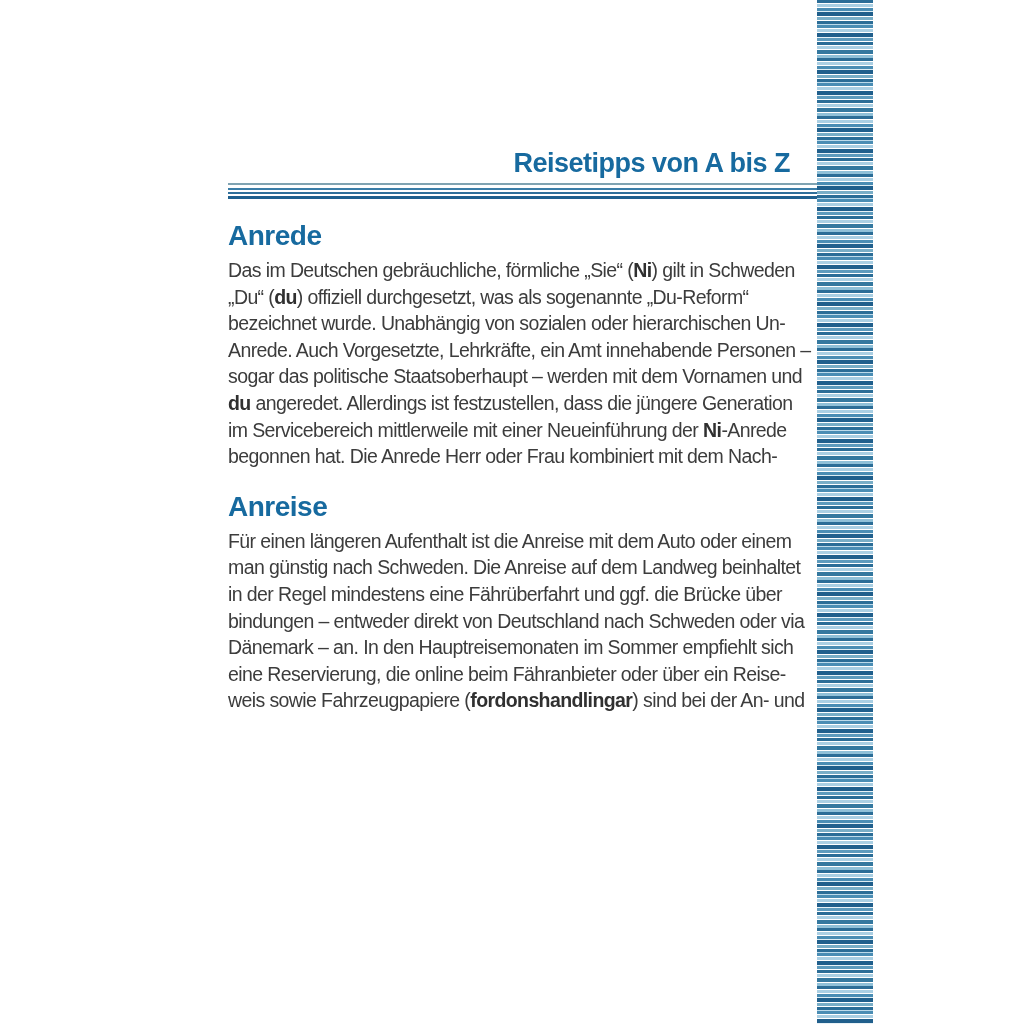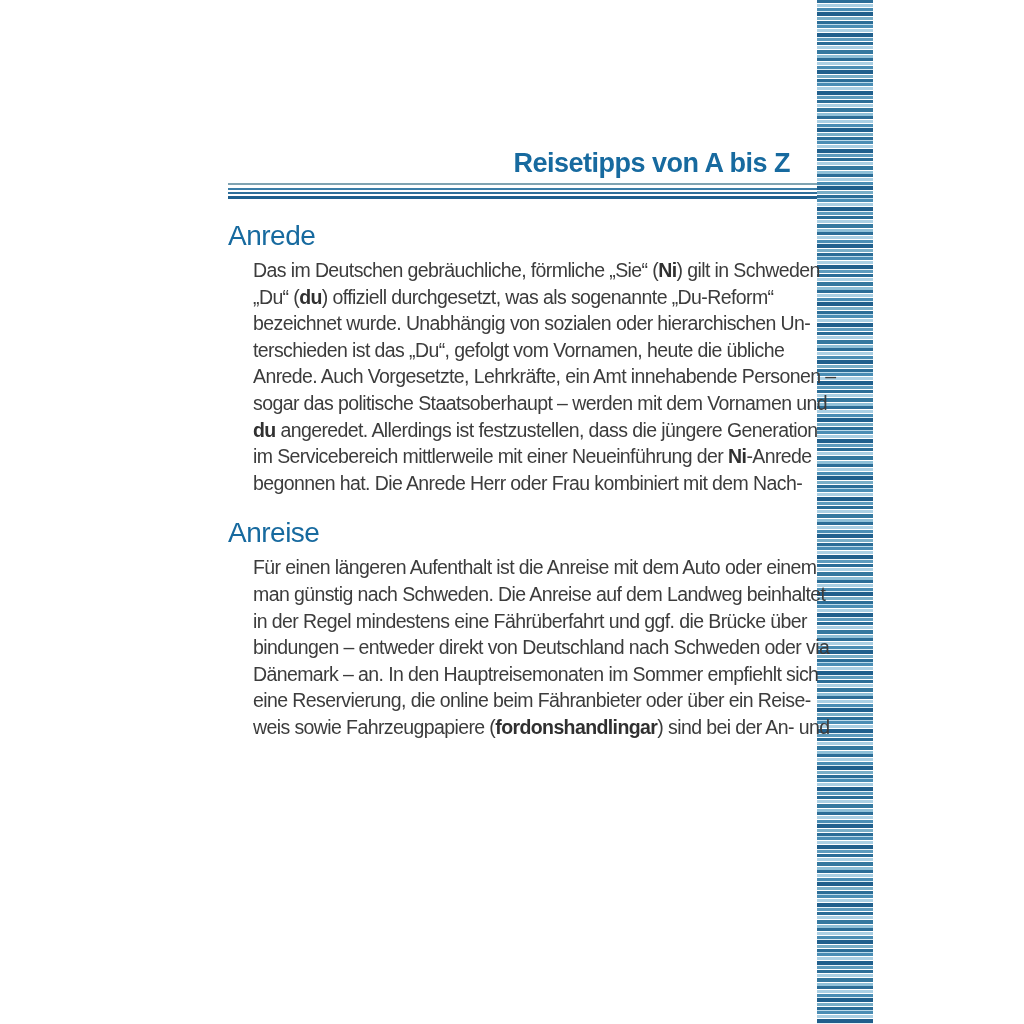--- a/index.html
+++ b/index.html
@@ -83,51 +83,50 @@
       #ffffff 7px,  #ffffff 9px,
       #2f6f9b 9px,  #2f6f9b 11.5px,
       #ffffff 11.5px, #ffffff 13px,
       #1e5f8e 13px, #1e5f8e 16px
     );
   }
   section { margin-top: 21px; }
   .section-heading {
     margin: 0 0 5px 0;
     font-size: 28px;
-    font-weight: normal;
+    font-weight: bold;
     letter-spacing: -0.5px;
     line-height: 32px;
     color: #176a9f;
   }
   .body-text {
     margin: 0;
     font-size: 19.5px;
     letter-spacing: -0.6px;
     line-height: 26.6px;
     color: #3c3c3c;
   }
-  .line { display: block; white-space: nowrap; margin-left: 25px; }
+  .line { display: block; white-space: nowrap; }
   .body-text b { font-weight: bold; color: #303030; }
 </style>
 </head>
 <body>
 
 <div class="page">
   <div class="stripe-band"></div>
   <div class="content">
     <h1 class="header-title">Reisetipps von A bis Z</h1>
     <div class="header-rule"></div>
     <div>
         <section>
           <h2 class="section-heading">Anrede</h2>
           <p class="body-text">
             <span class="line"><span>Das im Deutschen gebräuchliche, förmliche „Sie“ (</span><b>Ni</b><span>) gilt in Schweden</span></span>
             <span class="line"><span>„Du“ (</span><b>du</b><span>) offiziell durchgesetzt, was als sogenannte „Du-Reform“</span></span>
             <span class="line"><span>bezeichnet wurde. Unabhängig von sozialen oder hierarchischen Un-</span></span>
-            <span class="line"><span>terschieden ist das „Du“, gefolgt vom Vornamen, heute die übliche</span></span>
             <span class="line"><span>Anrede. Auch Vorgesetzte, Lehrkräfte, ein Amt innehabende Personen –</span></span>
             <span class="line"><span>sogar das politische Staatsoberhaupt – werden mit dem Vornamen und</span></span>
             <span class="line"><b>du</b><span> angeredet. Allerdings ist festzustellen, dass die jüngere Generation</span></span>
             <span class="line"><span>im Servicebereich mittlerweile mit einer Neueinführung der </span><b>Ni</b><span>-Anrede</span></span>
             <span class="line"><span>begonnen hat. Die Anrede Herr oder Frau kombiniert mit dem Nach-</span></span>
           </p>
         </section>
         <section>
           <h2 class="section-heading">Anreise</h2>
           <p class="body-text">

